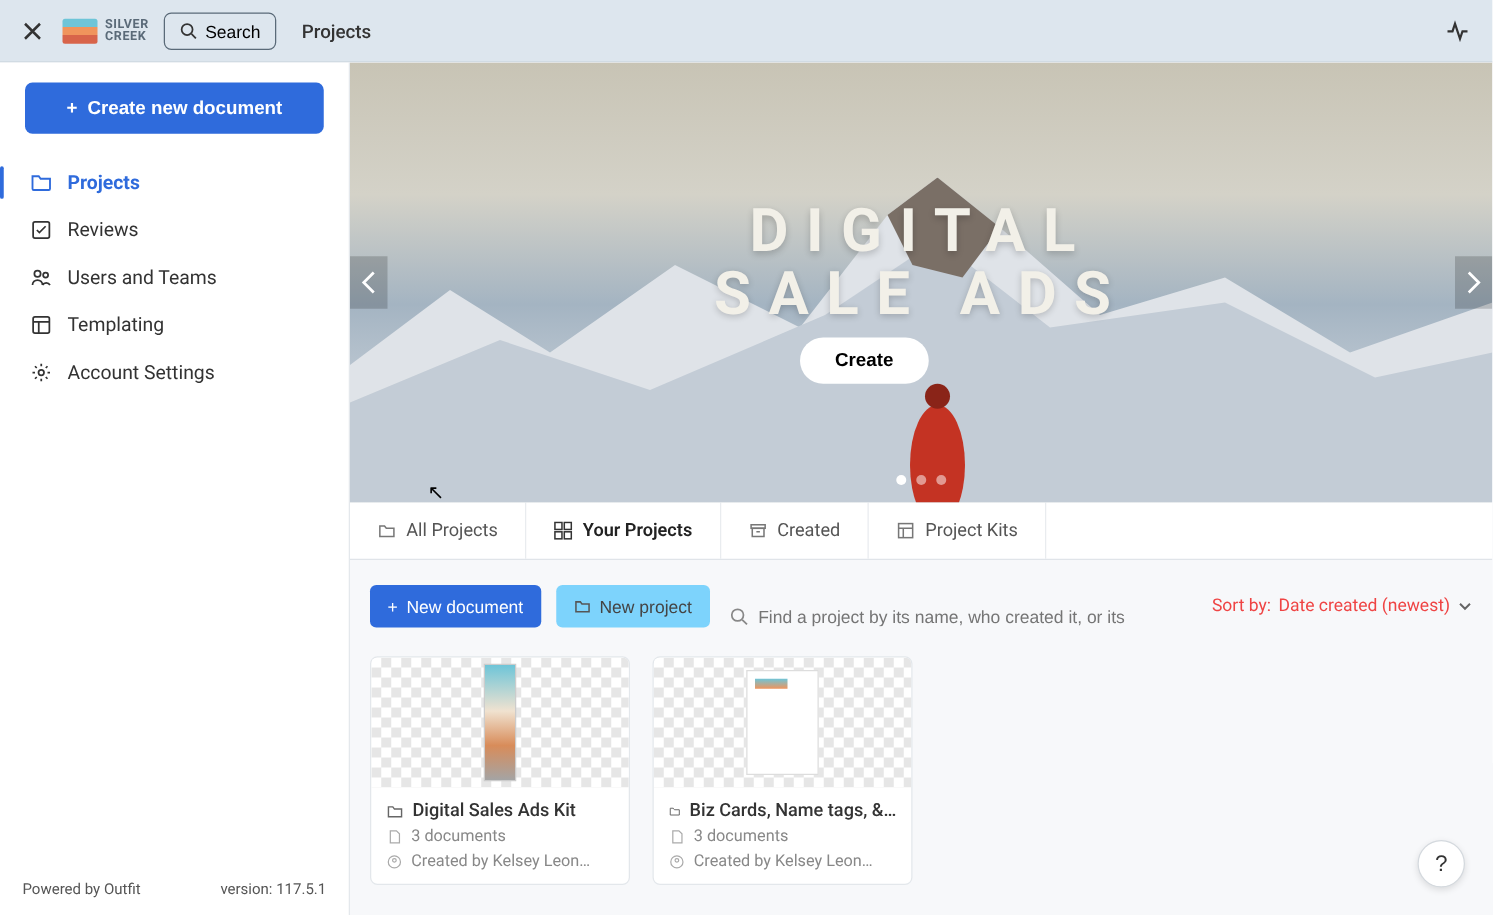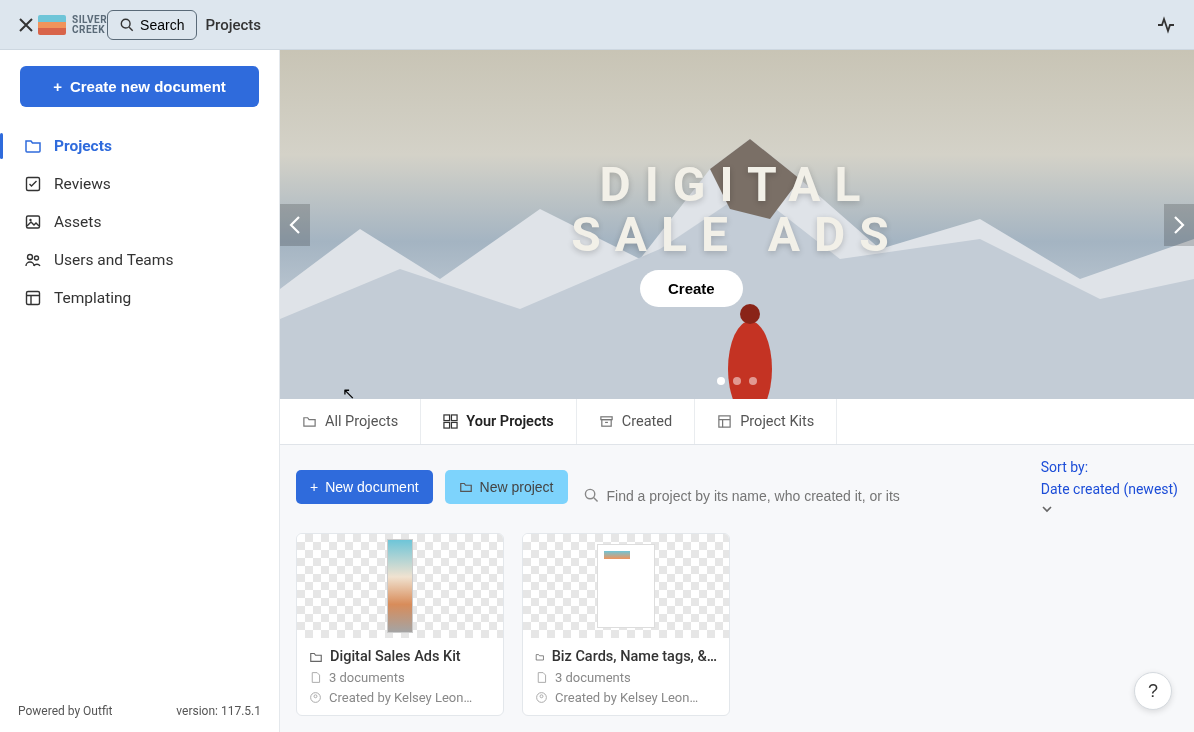--- a/index.html
+++ b/index.html
@@ -1,19 +1,19 @@
 <!DOCTYPE html>
 <html><head>
 <meta charset="utf-8">
 <style>
 * { box-sizing: border-box; margin: 0; padding: 0; }
 body { font-family: -apple-system, BlinkMacSystemFont, "Segoe UI", Roboto, sans-serif; background: #fff; width: 1194px; height: 732px; overflow: hidden; }
 
 
-.topbar { height: 50px; background: #dde6ee; display: flex; align-items: center; padding: 0 14px; border-bottom: 1px solid #cdd7e0; }
+.topbar { height: 50px; background: #dde6ee; display: flex; align-items: center; padding: 0 14px; gap: 12px; border-bottom: 1px solid #cdd7e0; }
 .close-btn { font-size: 20px; color: #333; cursor: pointer; padding: 4px; }
 .logo { display: flex; align-items: center; gap: 6px; }
 .logo-img { width: 28px; height: 20px; background: linear-gradient(#6ec5d8 0 33%, #f0945c 33% 66%, #d8644a 66% 100%); border-radius: 2px; }
 .logo-text { font-size: 10px; font-weight: 700; color: #5a6a78; letter-spacing: 0.5px; line-height: 1; }
 .search-btn { display: flex; align-items: center; gap: 6px; border: 1.5px solid #5a6a78; border-radius: 6px; padding: 6px 12px; background: transparent; font-size: 14px; font-weight: 400; cursor: pointer; }
 .breadcrumb { font-size: 15px; font-weight: 500; color: #333; margin-left: 8px; }
 .topbar-spacer { flex: 1; }
 .activity-icon { font-size: 18px; color: #333; cursor: pointer; padding: 4px; }
 
 
@@ -56,21 +56,21 @@
 .tabs { display: flex; background: #fff; border-bottom: 1px solid #e0e4e9; }
 .tab { display: flex; align-items: center; gap: 8px; padding: 14px 22px; font-size: 14.5px; color: #555; cursor: pointer; border-right: 1px solid #e9ecef; }
 .tab.active { color: #222; font-weight: 600; }
 
 
 .toolbar { display: flex; align-items: center; gap: 12px; padding: 14px 16px; background: #f7f8fa; }
 .btn-primary { background: #2f6bdc; color: #fff; border: none; border-radius: 5px; padding: 9px 14px; font-size: 14px; font-weight: 500; cursor: pointer; display: flex; align-items: center; gap: 7px; }
 .btn-secondary { background: #7dd3fc; color: #444; border: none; border-radius: 5px; padding: 9px 14px; font-size: 14px; font-weight: 500; cursor: pointer; display: flex; align-items: center; gap: 7px; }
 .search-field { flex: 1; display: flex; align-items: center; gap: 8px; padding: 6px 4px; margin-top: 17px; }
 .search-field input { border: none; background: transparent; font-size: 14px; color: #666; flex: 1; outline: none; }
-.sort { display: flex; gap: 6px; font-size: 14px; color: #1d4ed8; cursor: pointer; flex-direction: column; }
+.sort { display: flex; align-items: center; gap: 6px; font-size: 14px; color: #ef4444; cursor: pointer; }
 
 
 .grid { display: flex; gap: 18px; padding: 4px 16px 16px; }
 .card { width: 208px; background: #fff; border: 1px solid #e3e7eb; border-radius: 6px; overflow: hidden; cursor: pointer; }
 .card-thumb { height: 104px; background-image: repeating-conic-gradient(#e6e6e6 0% 25%, #fff 0% 50%); background-size: 16px 16px; position: relative; display: flex; align-items: center; justify-content: center; }
 .thumb-preview-1 { width: 26px; height: 94px; background: linear-gradient(#6ec5d8, #f0e2d0 40%, #d88c5a 70%, #a4a4a4); border: 1px solid #ccc; }
 .thumb-preview-2 { width: 58px; height: 84px; background: #fff; border: 1px solid #ddd; position: relative; }
 .thumb-preview-2::before { content:""; position:absolute; top:6px; left:6px; width: 26px; height: 8px; background: linear-gradient(#6ec5d8, #f0945c); }
 .card-body { padding: 10px 12px; }
 .card-title { font-size: 14.5px; font-weight: 500; color: #333; display: flex; align-items: center; gap: 7px; white-space: nowrap; overflow: hidden; text-overflow: ellipsis; }
@@ -134,45 +134,44 @@
             <svg width="18" height="18" viewBox="0 0 18 18">
               <rect x="2.5" y="2.5" width="13" height="13" rx="1.5" fill="none" stroke="#333" stroke-width="1.4"></rect>
               <path d="M5.5 9 l2 2 l5 -5" stroke="#333" stroke-width="1.4" fill="none"></path>
             </svg>
           </span>
         <span>Reviews</span>
       </li>
       <li class="nav-item">
         <span class="nav-icon">
             <svg width="18" height="18" viewBox="0 0 18 18">
-              <rect x="2.5" y="3" width="13" height="12" rx="1.5" fill="none" stroke="#333" stroke-width="1.4"></rect>
-              <circle cx="6.5" cy="7" r="1.2" fill="#333"></circle>
-              <path d="M3 13 l4 -4 l3 3 l2 -2 l3 3" stroke="#333" stroke-width="1.4" fill="none"></path>
-            </svg>
-          </span>
-        <span>Assets</span>
-      </li>
-      <li class="nav-item">
-        <span class="nav-icon">
-            <svg width="18" height="18" viewBox="0 0 18 18">
               <circle cx="6" cy="6" r="2.5" fill="none" stroke="#333" stroke-width="1.4"></circle>
               <circle cx="12.5" cy="7" r="2" fill="none" stroke="#333" stroke-width="1.4"></circle>
               <path d="M2 15 a4 4 0 0 1 8 0 M10 15 a3.5 3.5 0 0 1 6 0" stroke="#333" stroke-width="1.4" fill="none"></path>
             </svg>
           </span>
         <span>Users and Teams</span>
       </li>
       <li class="nav-item">
         <span class="nav-icon">
             <svg width="18" height="18" viewBox="0 0 18 18">
               <rect x="2.5" y="2.5" width="13" height="13" rx="1.5" fill="none" stroke="#333" stroke-width="1.4"></rect>
               <path d="M2.5 6.5 h13 M7 6.5 v9" stroke="#333" stroke-width="1.4"></path>
             </svg>
           </span>
         <span>Templating</span>
+      </li>
+      <li class="nav-item">
+        <span class="nav-icon">
+            <svg width="18" height="18" viewBox="0 0 18 18">
+              <circle cx="9" cy="9" r="2.2" fill="none" stroke="#333" stroke-width="1.4"></circle>
+              <path d="M9 2 v2 M9 14 v2 M2 9 h2 M14 9 h2 M4 4 l1.4 1.4 M12.6 12.6 L14 14 M14 4 l-1.4 1.4 M5.4 12.6 L4 14" stroke="#333" stroke-width="1.4"></path>
+            </svg>
+          </span>
+        <span>Account Settings</span>
       </li>
     </ul>
 
     <div class="sidebar-footer">
       <div class="footer-meta">
         <span>Powered by Outfit</span>
         <span>version: 117.5.1</span>
       </div>
     </div>
   </aside>

